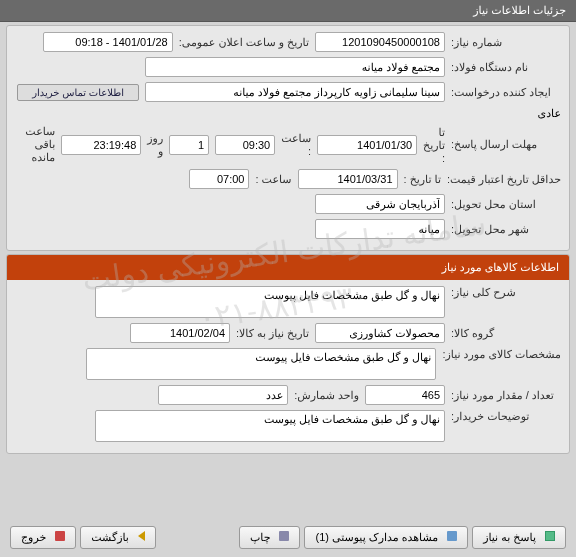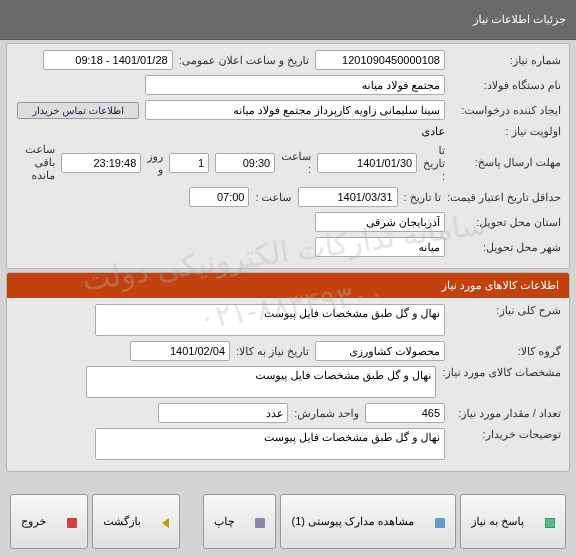--- a/index.html
+++ b/index.html
@@ -21,21 +21,21 @@
   color: rgba(180,180,180,0.35);
   pointer-events: none;
   z-index: 5;
   text-align: center;
   line-height: 1.8;
   white-space: nowrap;
 }
 .header-bar {
   background: #6a6a6a;
   color: #fff;
-  padding: 13px 10px;
+  padding: 4px 10px;
   font-size: 11px;
   border-bottom: 1px solid #555;
 }
 .section {
   background: #e8e8e8;
   margin: 3px 6px;
   border: 1px solid #b8b8b8;
   border-radius: 3px;
   overflow: hidden;
 }
@@ -49,21 +49,21 @@
   padding: 6px 8px;
 }
 .row {
   display: flex;
   align-items: center;
   margin-bottom: 5px;
   gap: 6px;
 }
 .label {
   min-width: 110px;
-  text-align: right;
+  text-align: left;
   color: #333;
   font-size: 11px;
 }
 .label-sm {
   min-width: auto;
   color: #333;
   font-size: 11px;
 }
 input.field, .field {
   background: #fff;
@@ -103,27 +103,27 @@
   right: 6px;
   display: flex;
   justify-content: space-between;
   align-items: center;
   padding: 4px;
 }
 .btn {
   background: linear-gradient(#f8f8f8,#e0e0e0);
   border: 1px solid #999;
   border-radius: 3px;
-  padding: 20px 10px;
+  padding: 4px 10px;
   font-family: inherit;
   font-size: 11px;
   cursor: pointer;
   display: inline-flex;
-  align-items: flex-end;
-  gap: 21px;
+  align-items: flex-start;
+  gap: 9px;
 }
 .btn-group-left { display:flex; gap:4px; }
 .icon-sq {
   display:inline-block;
   width:10px; height:10px;
   background:#5b8;
   border:1px solid #396;
 }
 .icon-print { width:10px;height:10px;background:#88a;display:inline-block;border-radius:1px;}
 .icon-back { width:0;height:0;border-top:5px solid transparent;border-bottom:5px solid transparent;border-right:7px solid #c90;display:inline-block;}
@@ -156,21 +156,20 @@
       <input class="field w-300" value="مجتمع فولاد میانه" style="">
     </div>
 
     <div class="row">
       <span class="label">ایجاد کننده درخواست:</span>
       <input class="field w-300" value="سینا سلیمانی زاویه کارپرداز مجتمع فولاد میانه" style="">
       <button class="btn-link">اطلاعات تماس خریدار</button>
     </div>
 
     <div class="row">
-      <span class="label">اولویت نیاز :</span>
       <span>عادی</span>
     </div>
 
     <div class="row">
       <span class="label">مهلت ارسال پاسخ:</span>
       <span class="label-sm">تا تاریخ :</span>
       <input class="field w-100" value="1401/01/30" style="">
       <span class="label-sm">ساعت :</span>
       <input class="field w-60" value="09:30" style="">
       <input class="field w-40" value="1" style="">

